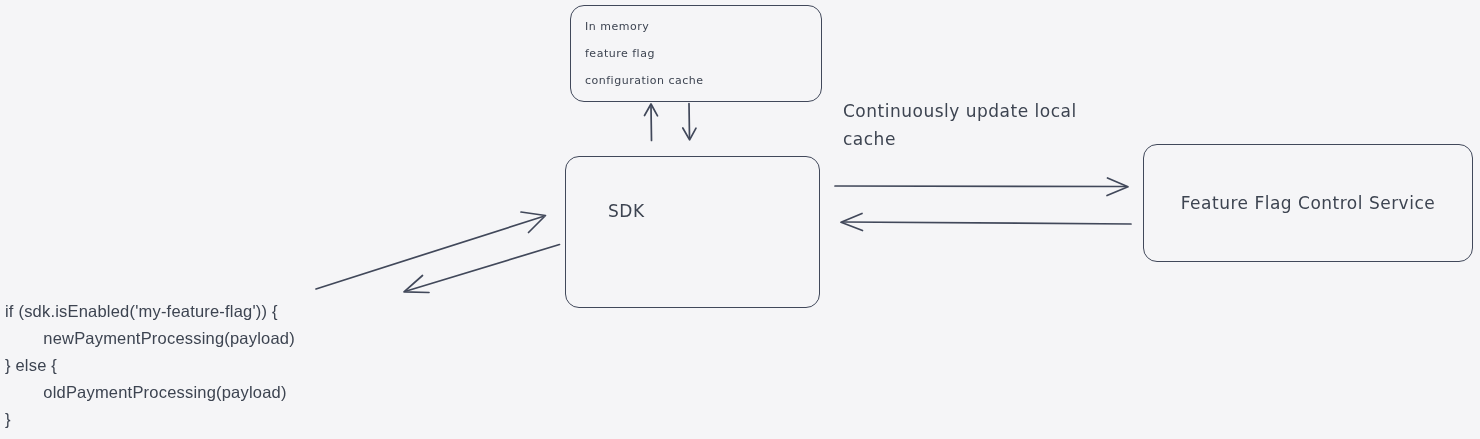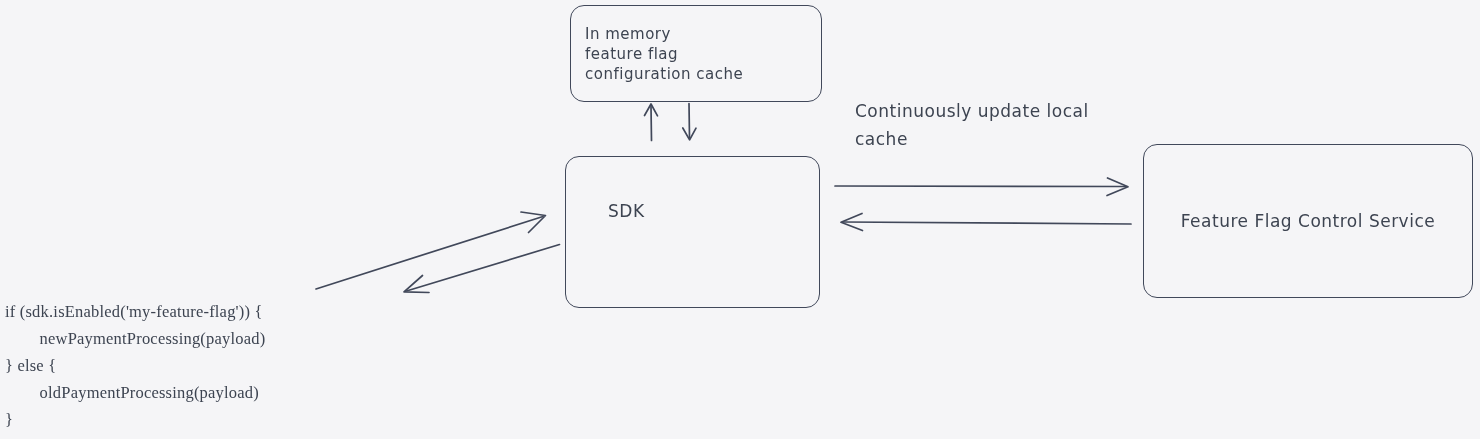--- a/index.html
+++ b/index.html
@@ -46,22 +46,22 @@
   
   #cache-box {
     left: 570px;
     top: 5px;
     width: 252px;
     height: 97px;
     align-items: center;
     justify-content: flex-start;
   }
   #cache-box .node-label {
-    font-size: 15px;
-    line-height: 20px;
+    font-size: 11px;
+    line-height: 27px;
     padding-left: 14px;
   }
 
   
   #sdk-box {
     left: 565px;
     top: 140px;
     width: 255px;
     height: 152px;
     align-items: flex-start;
@@ -72,49 +72,48 @@
     font-size: 17px;
     padding-left: 42px;
     padding-top: 44px;
   }
 
   
   #service-box {
     left: 1143px;
     top: 144px;
     width: 330px;
-    height: 154px;
+    height: 118px;
     align-items: center;
     justify-content: center;
   }
   #service-box .node-label {
     font-size: 17px;
     text-align: center;
   }
 
   
   #edge-label-continuous {
     position: absolute;
     left: 843px;
     top: 97px;
     width: 275px;
     font-size: 17px;
     line-height: 28px;
     color: #3d4451;
     letter-spacing: 0.5px;
     white-space: pre-line;
-    margin-left: 12px;
   }
 
   
   #code-block {
     position: absolute;
     left: 5px;
     top: 298px;
-    font-family: Liberation Serif, serif;
+    font-family: Liberation Sans, sans-serif;
     font-size: 16.5px;
     line-height: 27px;
     color: #3d4451;
     letter-spacing: 0.2px;
     white-space: pre;
   }
 </style>
 </head>
 <body>
 

